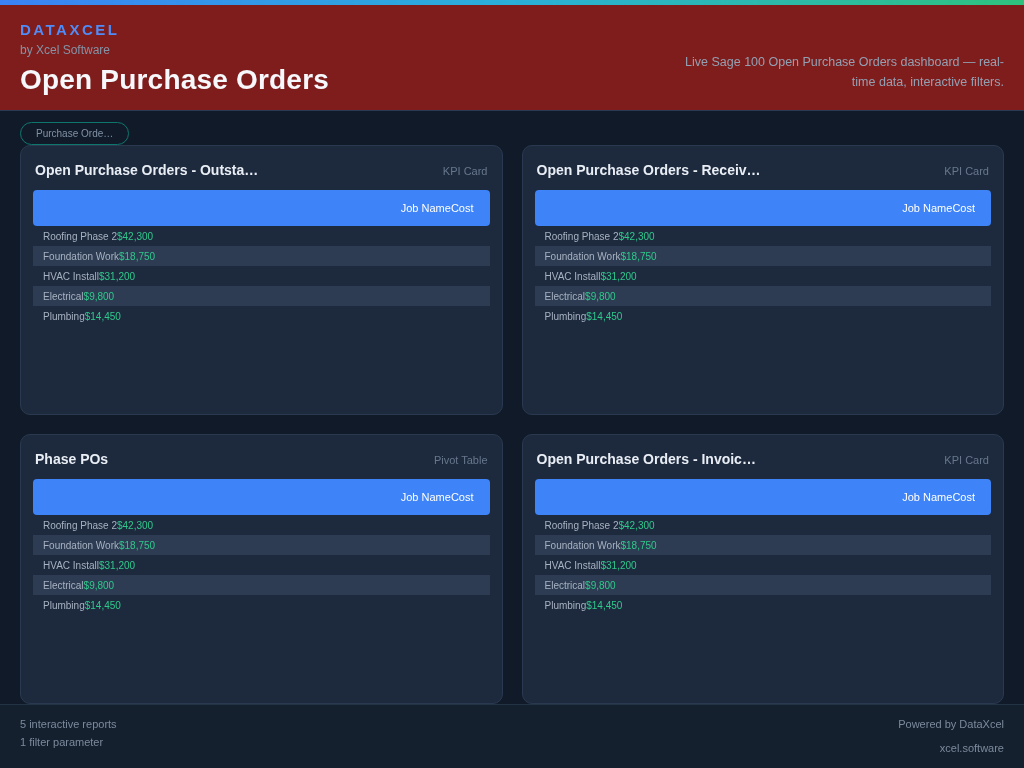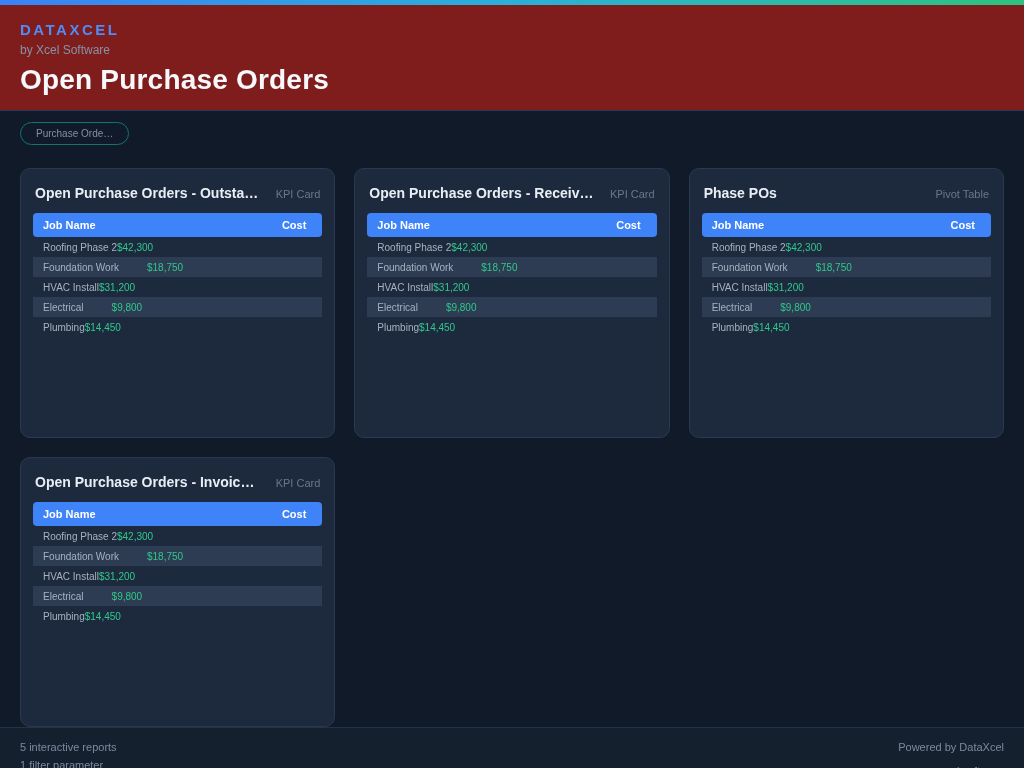--- a/index.html
+++ b/index.html
@@ -65,23 +65,23 @@
     display: inline-block;
     border: 1px solid #0f766e;
     border-radius: 12px;
     padding: 5px 15px;
     font-size: 10px;
     color: #8191a5;
     cursor: pointer;
     background: transparent;
   }
   .grid {
-    margin-top: 23px;
+    margin-top: 0;
     display: grid;
-    grid-template-columns: 1fr 1fr 1fr;
+    grid-template-columns: 1fr 1fr;
     gap: 19px;
   }
   .card {
     background: #1d2a3e;
     border: 1px solid #2a3950;
     border-radius: 10px;
     height: 270px;
     padding: 12px 12px 12px;
   }
   .card-head {
@@ -96,37 +96,37 @@
     font-weight: bold;
     color: #e9eef5;
   }
   .card-badge {
     font-size: 11px;
     color: #68778c;
   }
   .thead {
     background: #3e83f7;
     border-radius: 4px;
-    height: 24px;
+    height: 36px;
     display: flex;
     align-items: center;
-    justify-content: space-between;
+    justify-content: flex-end;
     padding: 0 16px 0 10px;
     color: #ffffff;
     font-size: 11px;
-    font-weight: bold;
+    font-weight: normal;
   }
   .trow {
     height: 20px;
     display: flex;
     align-items: center;
     padding: 0 16px 0 10px;
     font-size: 10px;
   }
-  .trow.alt { background: #2d3c52; gap: 28px; }
+  .trow.alt { background: #2d3c52; }
   .job-name { color: #a7b2c2; }
   .cost { color: #2fc98c; }
 
   
   .footer {
     flex: 0 0 auto;
     background: #15202f;
     border-top: 1px solid #243246;
     padding: 10px 20px 14px;
     display: flex;
@@ -142,20 +142,21 @@
 <body>
 
 <div class="topbar"></div>
 
 <div class="header">
   <div>
     <div class="brand">DATAXCEL</div>
     <div class="byline">by Xcel Software</div>
     <div class="page-title">Open Purchase Orders</div>
   </div>
+  <div class="tagline">Live Sage 100 Open Purchase Orders dashboard — real-time data, interactive filters.</div>
 </div>
 
 <div class="main">
   <div class="pill">Purchase Orde…</div>
 
   <div class="grid">
 
     <div class="card">
       <div class="card-head">
         <div class="card-title">Open Purchase Orders - Outsta…</div>

